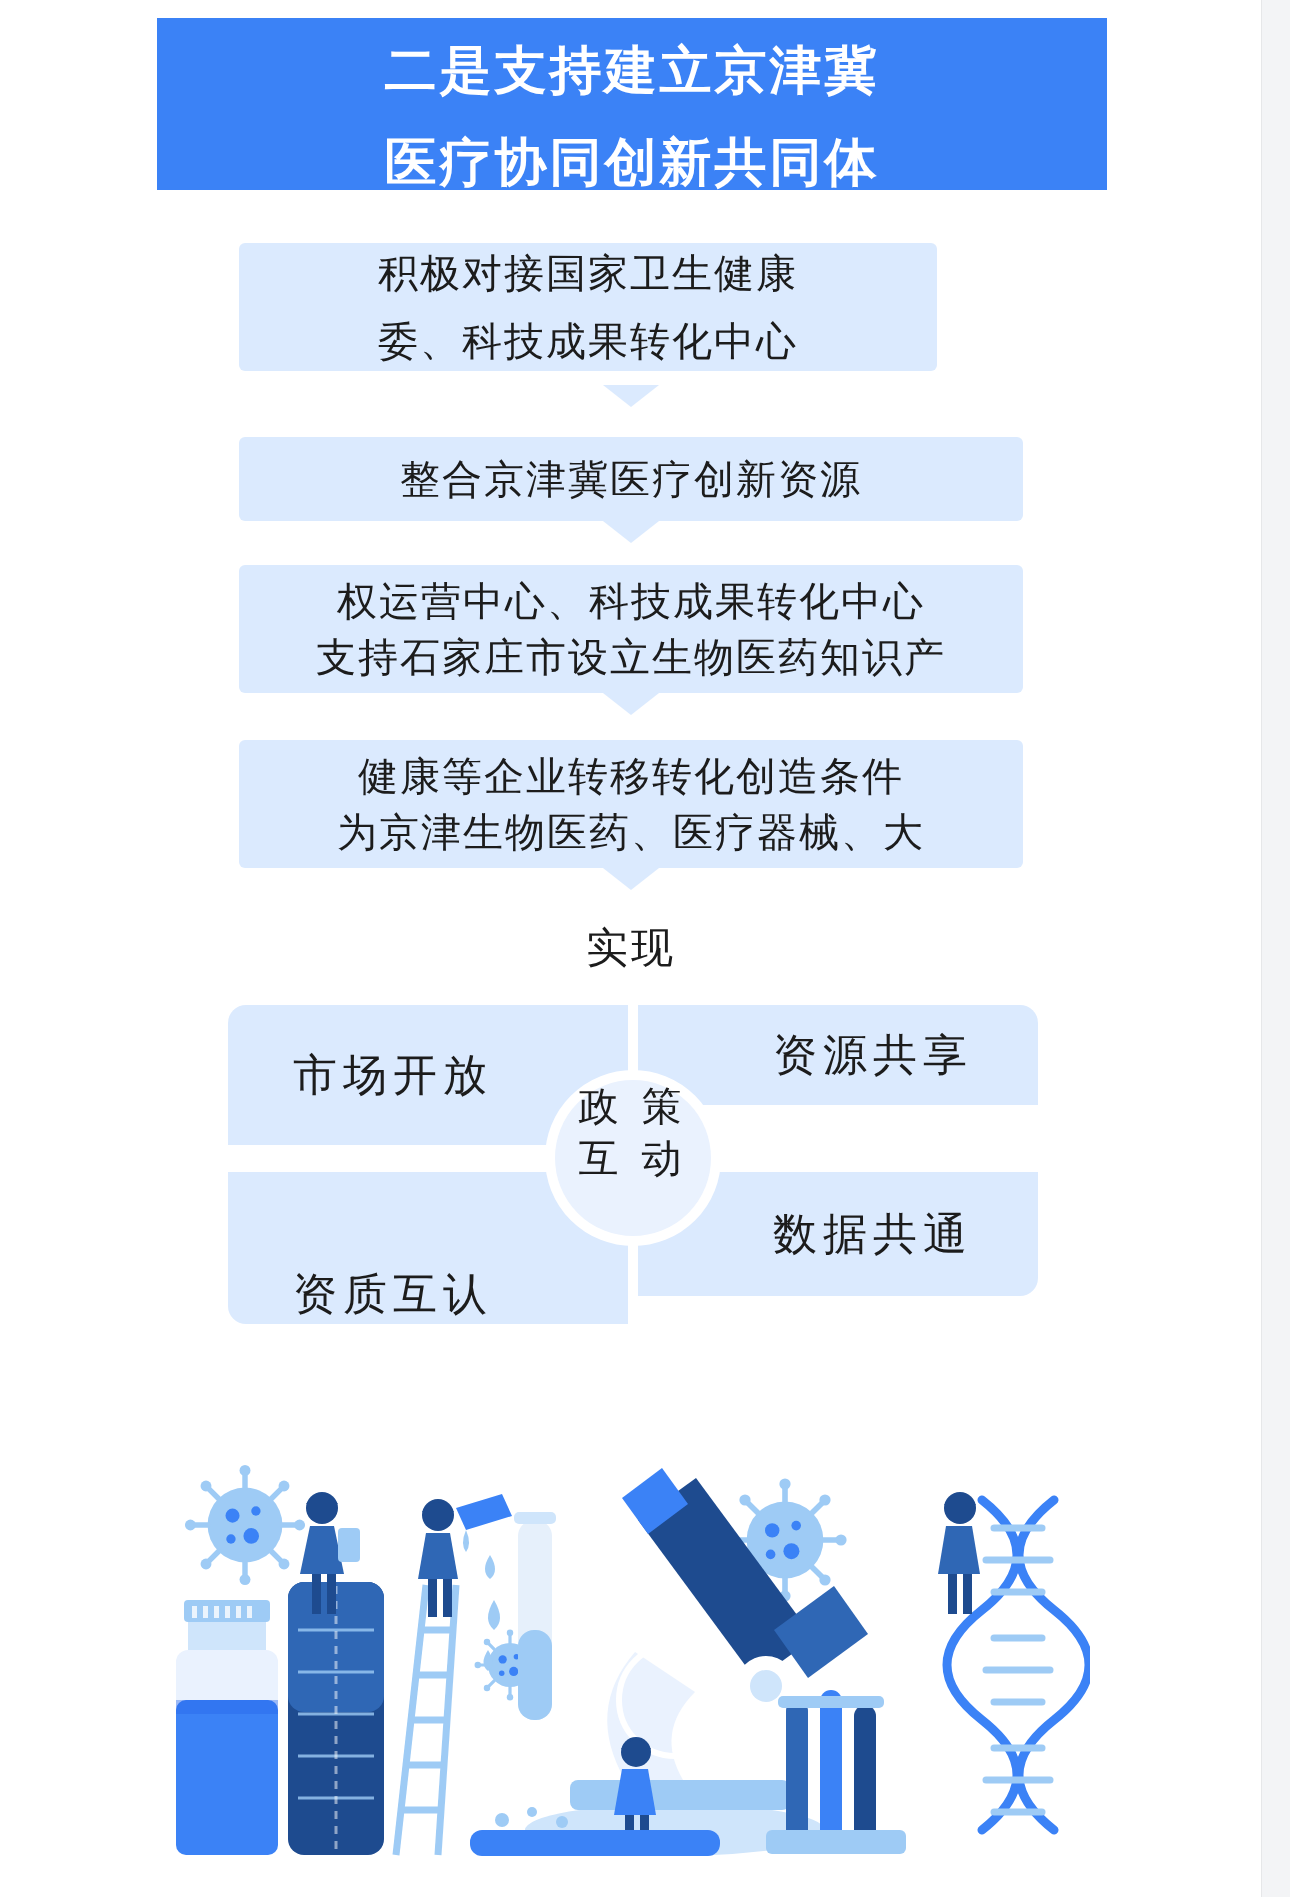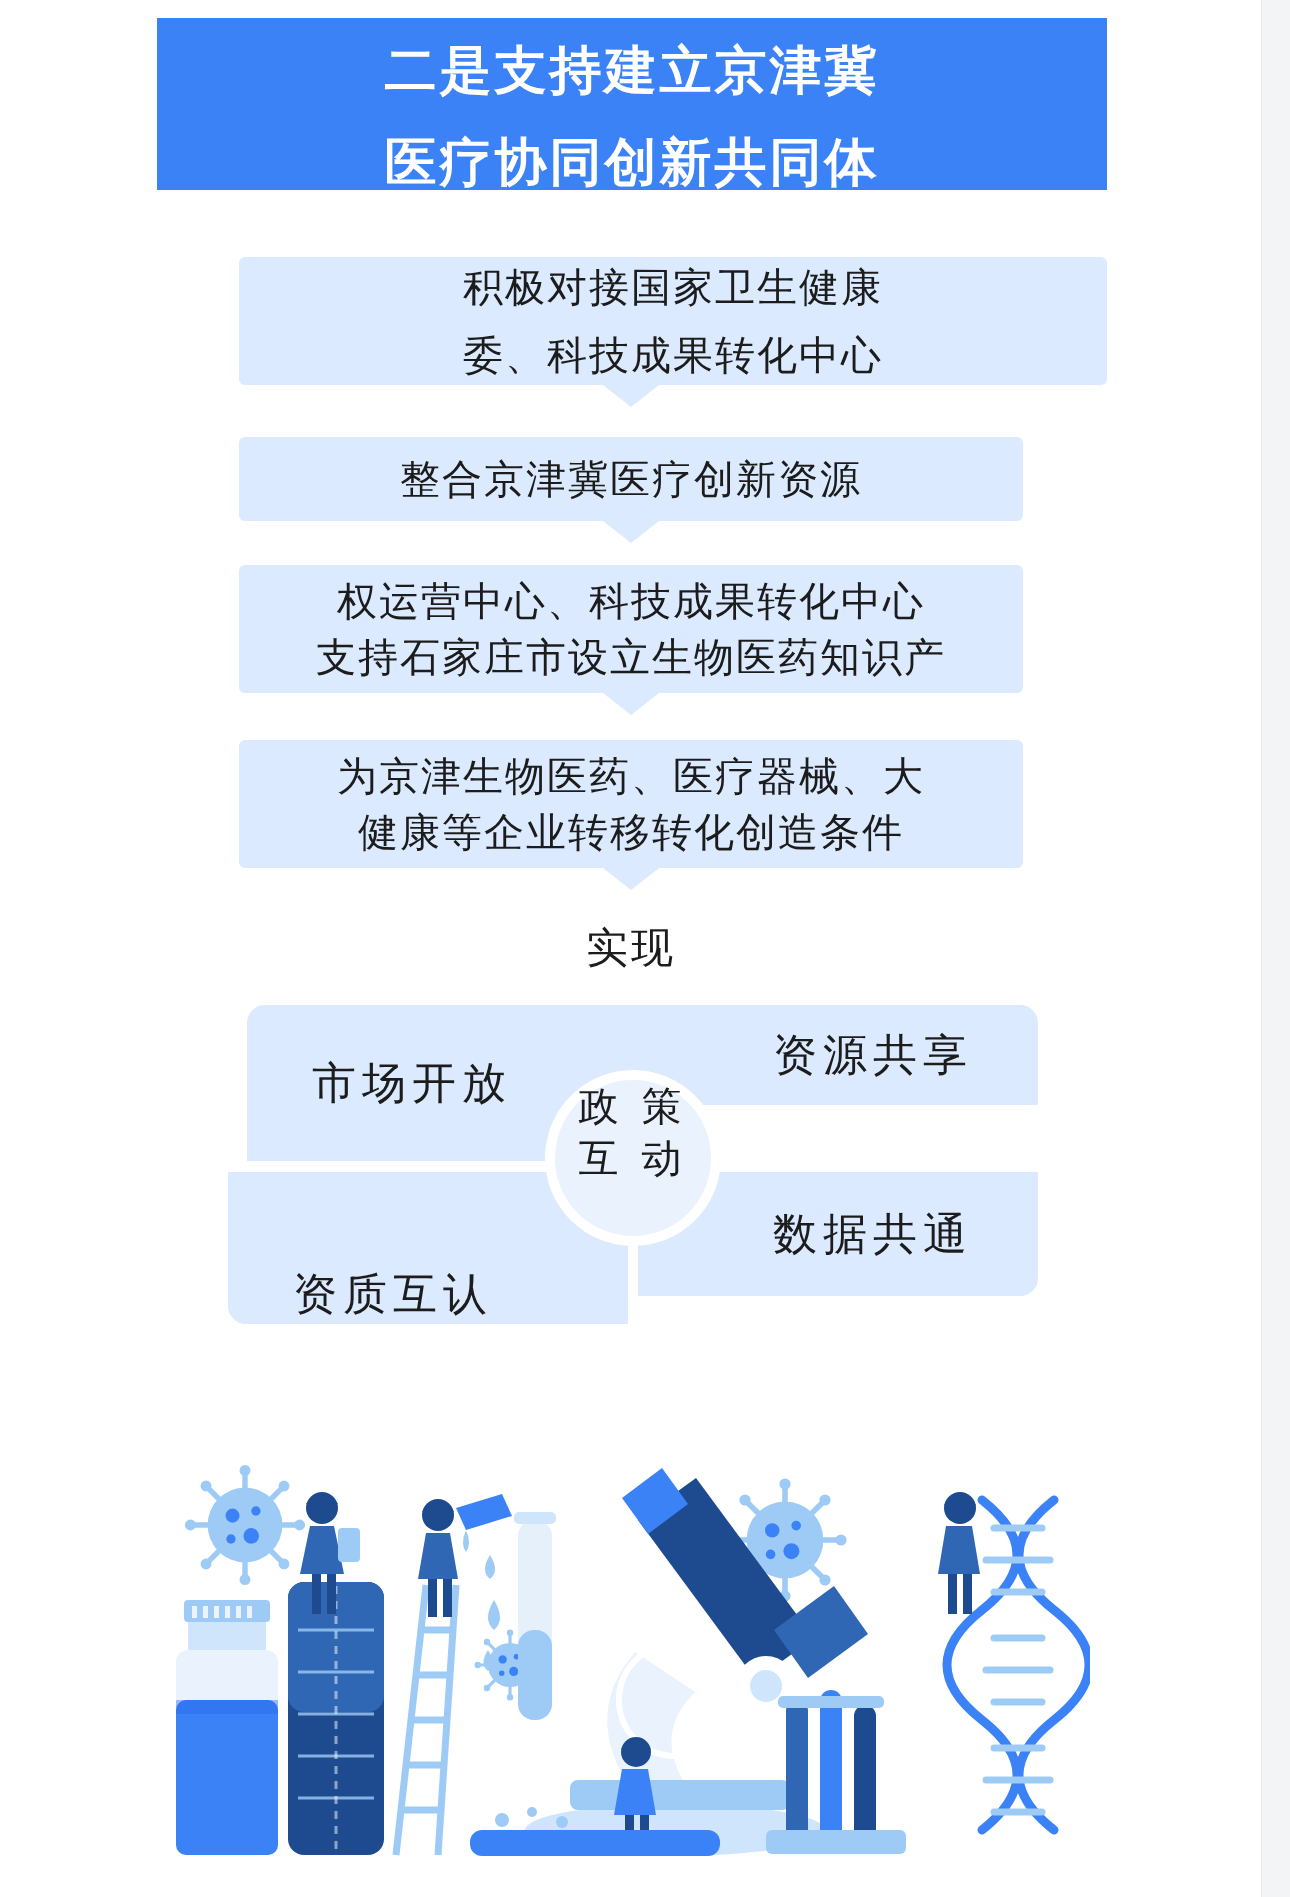--- a/index.html
+++ b/index.html
@@ -90,21 +90,21 @@
   }
   .arrow {
     position: absolute;
     width: 0;
     height: 0;
     border-left: 28px solid transparent;
     border-right: 28px solid transparent;
     border-top: 22px solid #dbeafe;
   }
 
-  .box1 { left: 239px; top: 257px;  width: 868px; height: 128px; gap: 12px; }
+  .box1 { left: 239px; top: 243px;  width: 698px; height: 128px; gap: 12px; }
   .arr1 { left: 603px; top: 385px; }
   .box2 { left: 239px; top: 437px;  width: 784px; height: 84px;  }
   .arr2 { left: 603px; top: 521px; }
   .box3 { left: 239px; top: 565px;  width: 784px; height: 128px; }
   .arr3 { left: 603px; top: 693px; }
   .box4 { left: 239px; top: 740px;  width: 784px; height: 128px; }
   .arr4 { left: 603px; top: 868px; }
 
   .realize {
     position: absolute;
@@ -132,24 +132,23 @@
     justify-content: center;
     box-sizing: border-box;
   }
   .quad-box span {
     font-size: 44px;
     color: #1c1c1c;
     letter-spacing: 6px;
     white-space: nowrap;
   }
   .q-tl {
-    left: 228px; top: 1005px; width: 400px; height: 156px;
+    left: 228px; top: 1005px; width: 400px; height: 140px;
     border-radius: 18px 0 0 0;
     padding-right: 70px;
-    margin-left: 19px;
   }
   .q-tr {
     left: 638px; top: 1005px; width: 400px; height: 100px;
     border-radius: 0 18px 0 0;
     padding-left: 70px;
   }
   .q-bl {
     left: 228px; top: 1172px; width: 400px; height: 152px;
     border-radius: 0 0 0 18px;
     padding-right: 70px;
@@ -218,22 +217,22 @@
       </div>
       <div class="arrow arr2"></div>
 
       <div class="flow-box box3">
         <div class="fl">权运营中心、科技成果转化中心</div>
         <div class="fl">支持石家庄市设立生物医药知识产</div>
       </div>
       <div class="arrow arr3"></div>
 
       <div class="flow-box box4">
+        <div class="fl">健康等企业转移转化创造条件</div>
         <div class="fl">为京津生物医药、医疗器械、大</div>
-        <div class="fl">健康等企业转移转化创造条件</div>
       </div>
       <div class="arrow arr4"></div>
     </div>
 
     <div class="realize">实现</div>
 
     <div class="quad">
       <div class="quad-box q-tl">
         <span>市场开放</span>
       </div>

